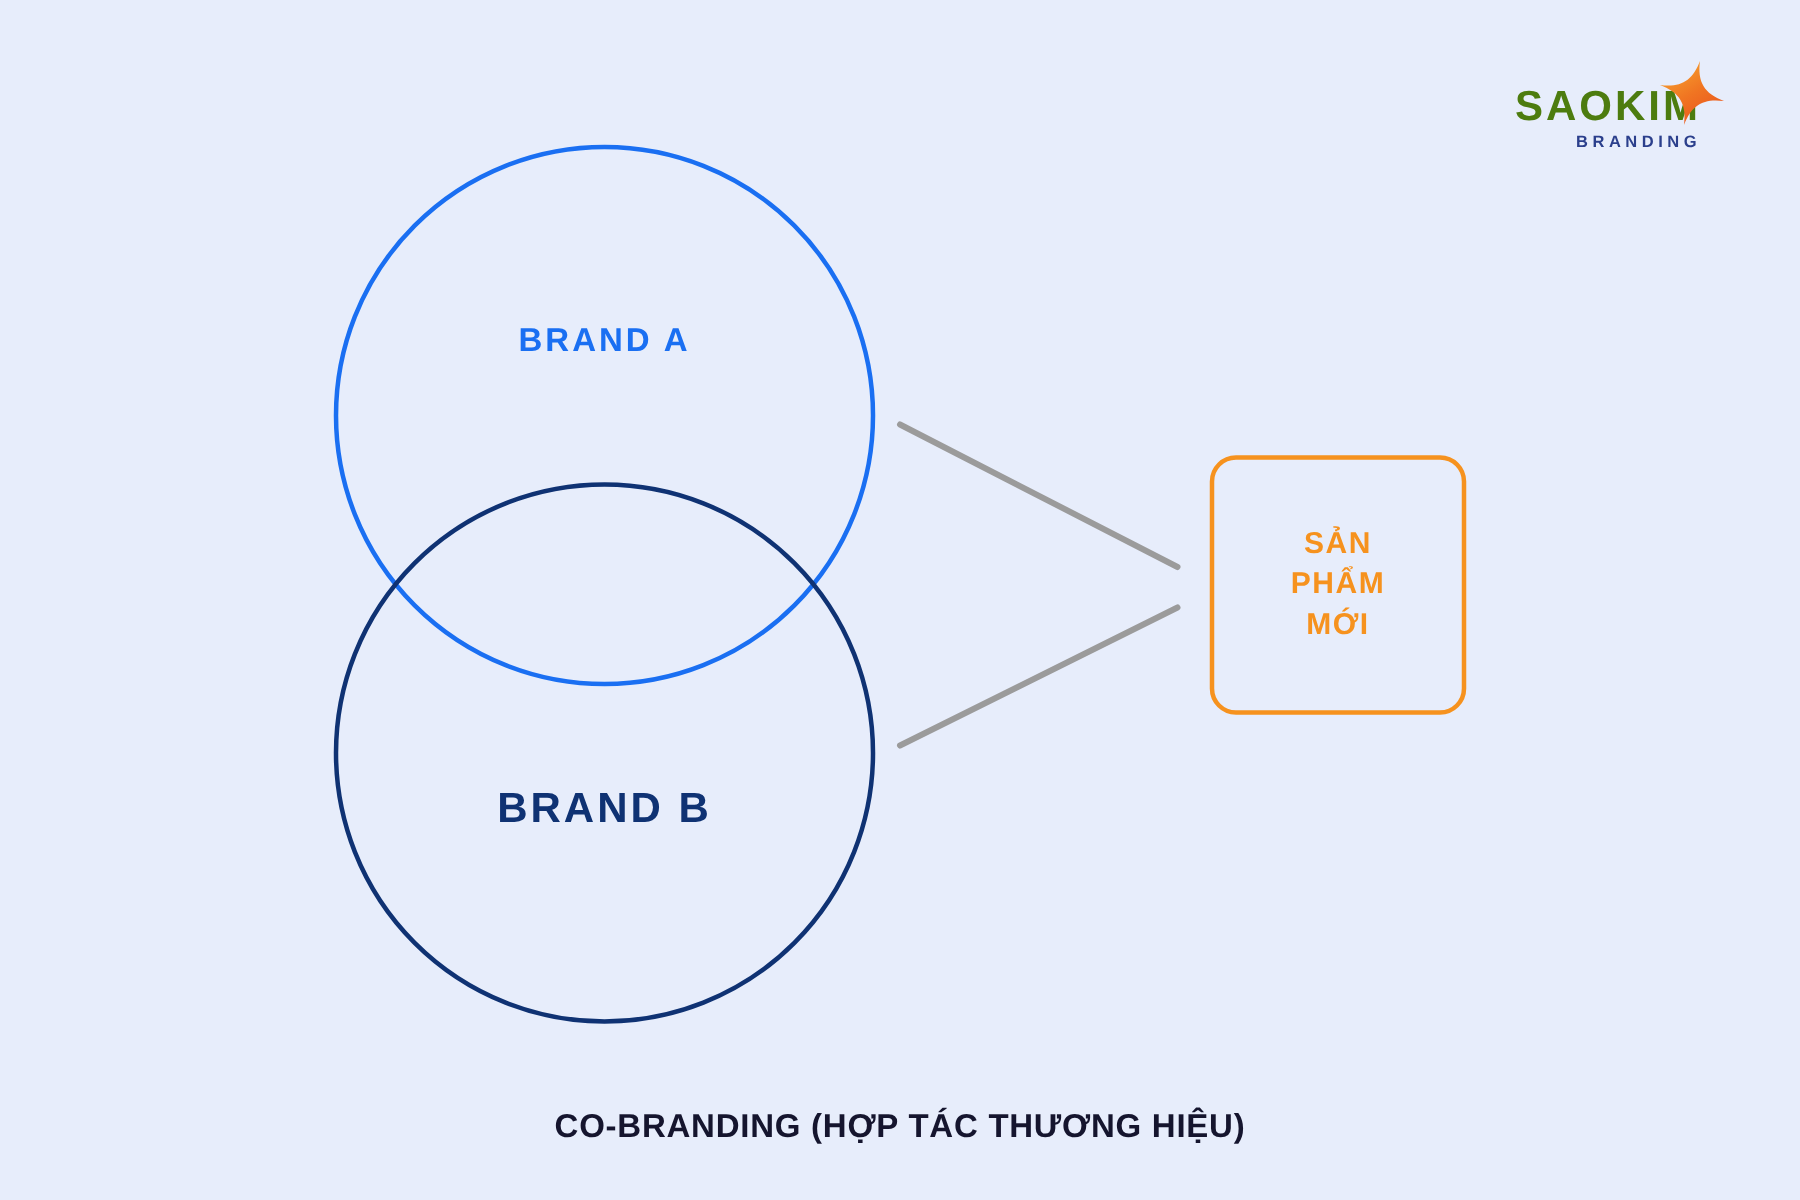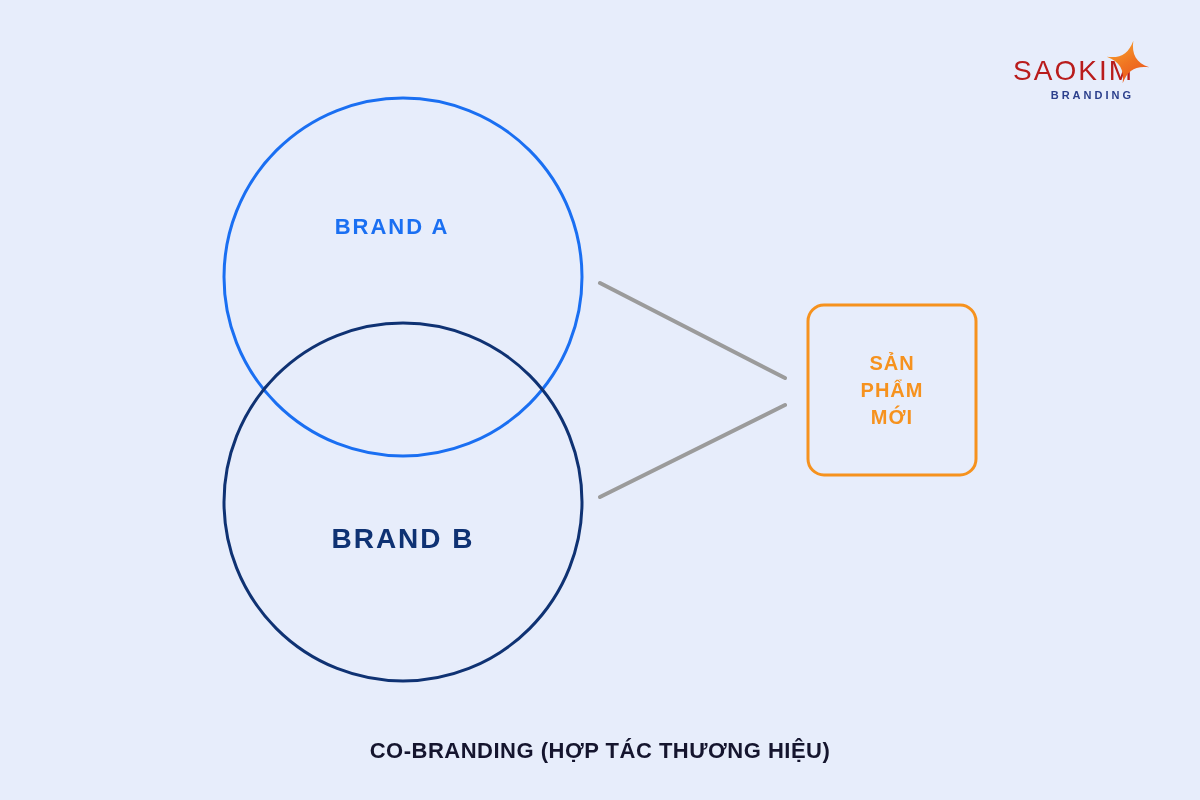--- a/index.html
+++ b/index.html
@@ -24,21 +24,21 @@
     top: 0;
     display: block;
   }
   .label {
     position: absolute;
     transform: translate(-50%, -50%);
     font-weight: bold;
     white-space: nowrap;
   }
   .brand-a-label {
-    left: 392px;
+    left: 403px;
     top: 227px;
     color: #1a6ff2;
     font-size: 22px;
     letter-spacing: 2px;
   }
   .brand-b-label {
     left: 403px;
     top: 539px;
     color: #0f3273;
     font-size: 28px;
@@ -62,22 +62,22 @@
     letter-spacing: 0.5px;
   }
   .logo {
     position: absolute;
     top: 57px;
     right: 66px;
     text-align: right;
   }
   .logo-wordmark {
     font-size: 28px;
-    font-weight: normal;
-    color: #b91c1c;
+    font-weight: bold;
+    color: #4d7c0f;
     letter-spacing: 2px;
     line-height: 1;
   }
   .logo-subtext {
     font-size: 11px;
     font-weight: bold;
     color: #2b3f8c;
     letter-spacing: 3px;
     margin-top: 4px;
   }

